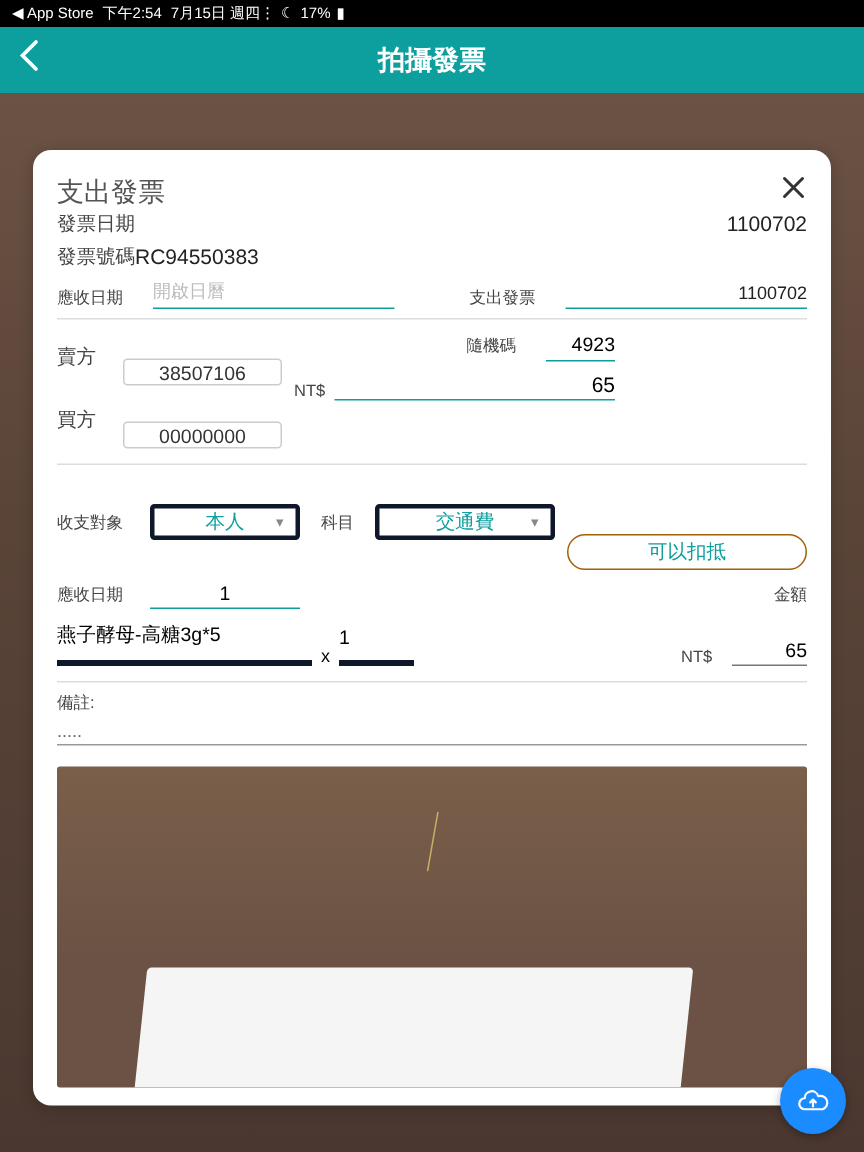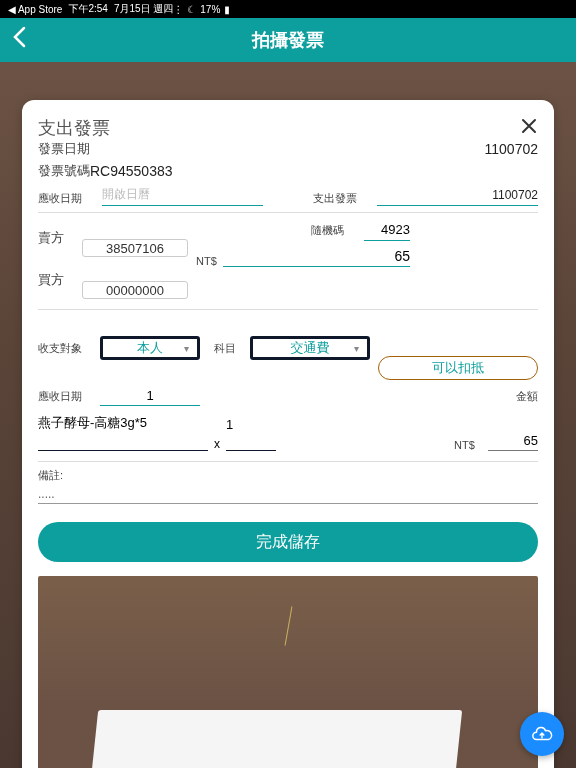--- a/index.html
+++ b/index.html
@@ -23,21 +23,21 @@
     .fld { height: 22px; display: flex; align-items: center; }
     .placeholder { color: #bbb; font-size: 12px; }
     .sep { height: 1px; background: #ddd; margin: 6px 0; }
     .box-input { border: 1px solid #ccc; border-radius: 3px; height: 18px; display: flex; align-items: center; justify-content: center; font-size: 13px; color: #333; margin-top: 20px; }
     .grid2 { display: grid; grid-template-columns: 38px 1fr; gap: 6px; align-items: center; margin-bottom: 4px; }
     .dropdown { border: 3px solid #0f172a; border-radius: 3px; height: 24px; display: flex; align-items: center; justify-content: center; font-size: 13px; color: #0d9e9e; position: relative; }
     .dropdown::after { content: "▾"; color: #888; font-size: 10px; position: absolute; right: 8px; }
     .chip-btn { border: 1px solid #a16207; border-radius: 12px; height: 24px; display: flex; align-items: center; justify-content: center; font-size: 13px; color: #0d9e9e; margin-top: 40px; }
     .subinput { border-bottom: 1.5px solid #0d9e9e; text-align: center; font-size: 13px; height: 20px; display: flex; align-items: center; justify-content: center; }
     .line-item { display: grid; grid-template-columns: 1fr 10px 50px 1fr 30px 50px; gap: 4px; align-items: end; margin-top: 8px; }
-    .txt-und { border-bottom: 1px solid #0f172a; font-size: 13px; padding-bottom: 18px; }
+    .txt-und { border-bottom: 4px solid #0f172a; font-size: 13px; padding-bottom: 8px; }
     .txt-und-r { border-bottom: 1px solid #777; font-size: 13px; padding-bottom: 2px; text-align: right; }
     .save-btn { background: #0d9e9e; color: #fff; border-radius: 22px; height: 40px; display: flex; align-items: center; justify-content: center; font-size: 16px; margin-top: 18px; cursor: pointer; }
     .preview-box { margin-top: 14px; height: 214px; background: linear-gradient(180deg, #7a5f4a 0%, #6b5244 60%); border-radius: 2px; position: relative; overflow: hidden; }
     .preview-paper { position: absolute; bottom: 0; left: 56px; right: 80px; height: 80px; background: #f5f5f5; transform: skewX(-6deg); border-radius: 3px 3px 0 0; }
     .fab { position: absolute; bottom: 12px; right: 12px; width: 44px; height: 44px; border-radius: 50%; background: #1b8cff; display: flex; align-items: center; justify-content: center; color: #fff; z-index: 5; box-shadow: 0 2px 6px rgba(0,0,0,0.3); cursor: pointer; }
     .fab svg { width: 22px; height: 22px; fill: #fff; }
     .crack { position: absolute; top: 30px; left: 50%; width: 1px; height: 40px; background: #c9b060; transform: rotate(10deg); }
   </style>
 </head>
 <body>
@@ -149,21 +149,20 @@
     <div></div>
     <div class="label-sm">NT$</div>
     <div class="txt-und-r">65</div>
   </div>
 
   <div class="sep" style="margin-top:10px;"></div>
 
   <div class="label-sm" style="margin-top:4px;">備註:</div>
   <div style="border-bottom:1px solid #999; font-size:12px; padding:4px 0 2px; color:#666;">.....</div>
 
-  <div class="save-btn">完成儲存</div>
 
   <div class="preview-box">
     <div class="crack"></div>
     <div class="preview-paper"></div>
   </div>
 </div>
 
 <div class="fab">
   <svg viewBox="0 0 24 24">
       <path d="M19 18H6a4 4 0 0 1 0-8 5 5 0 0 1 9.8-1.5A3.5 3.5 0 0 1 19 18zM12 16v-5m0 0l-2 2m2-2l2 2" stroke="#fff" stroke-width="1.6" fill="none" stroke-linecap="round" stroke-linejoin="round"></path>

